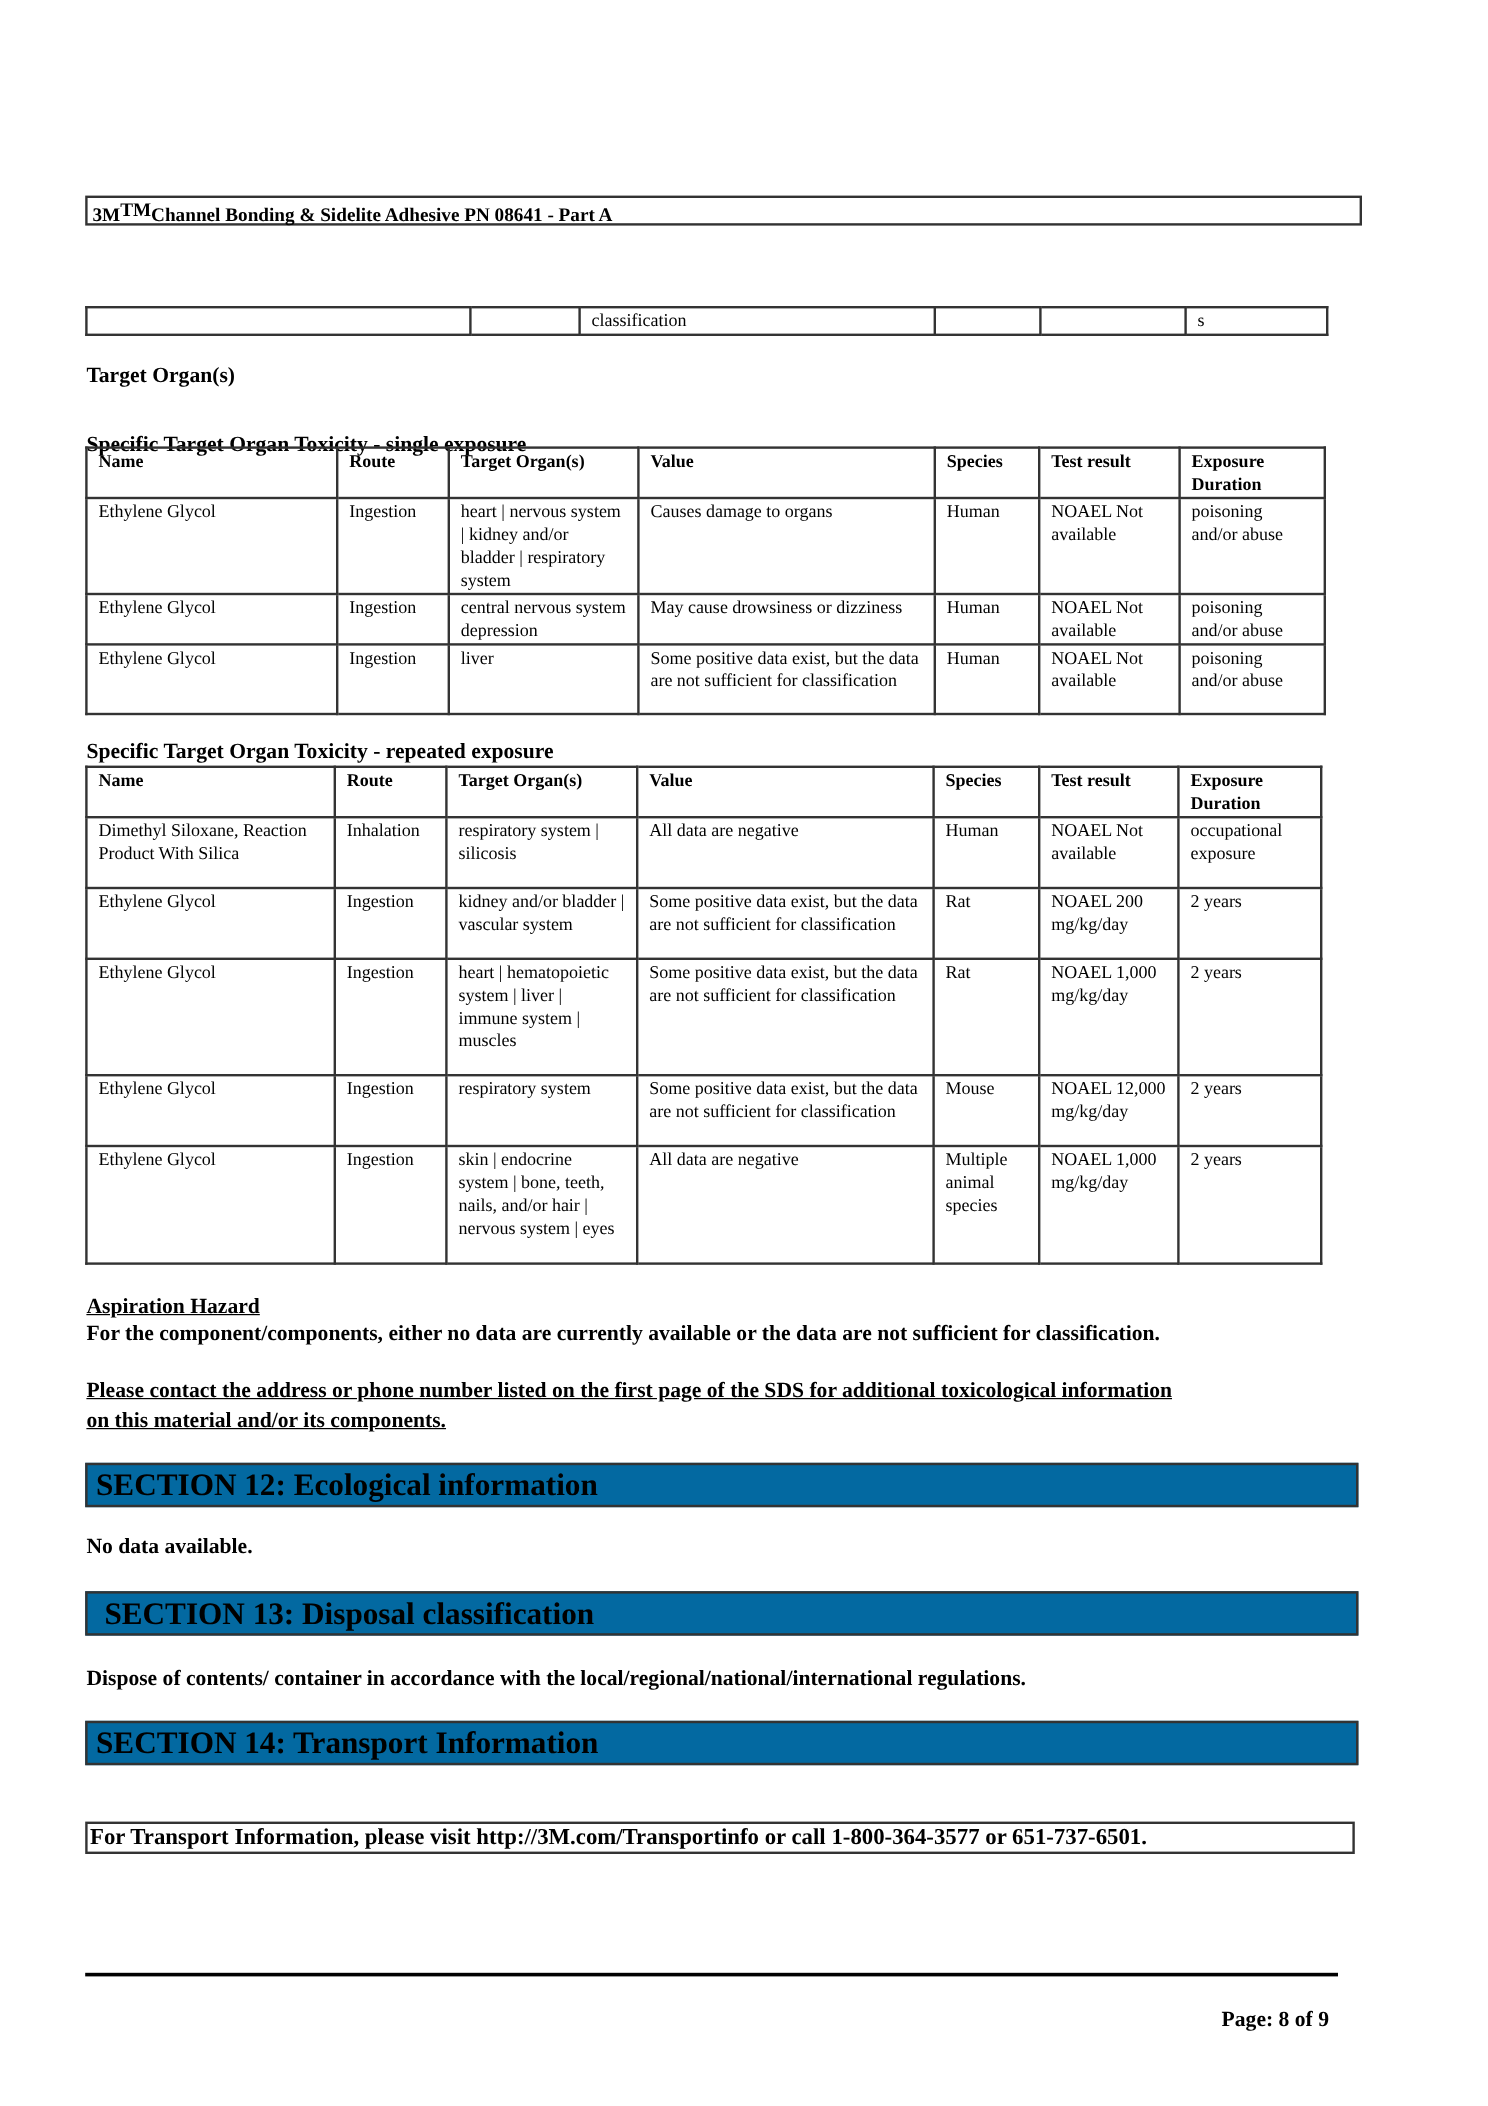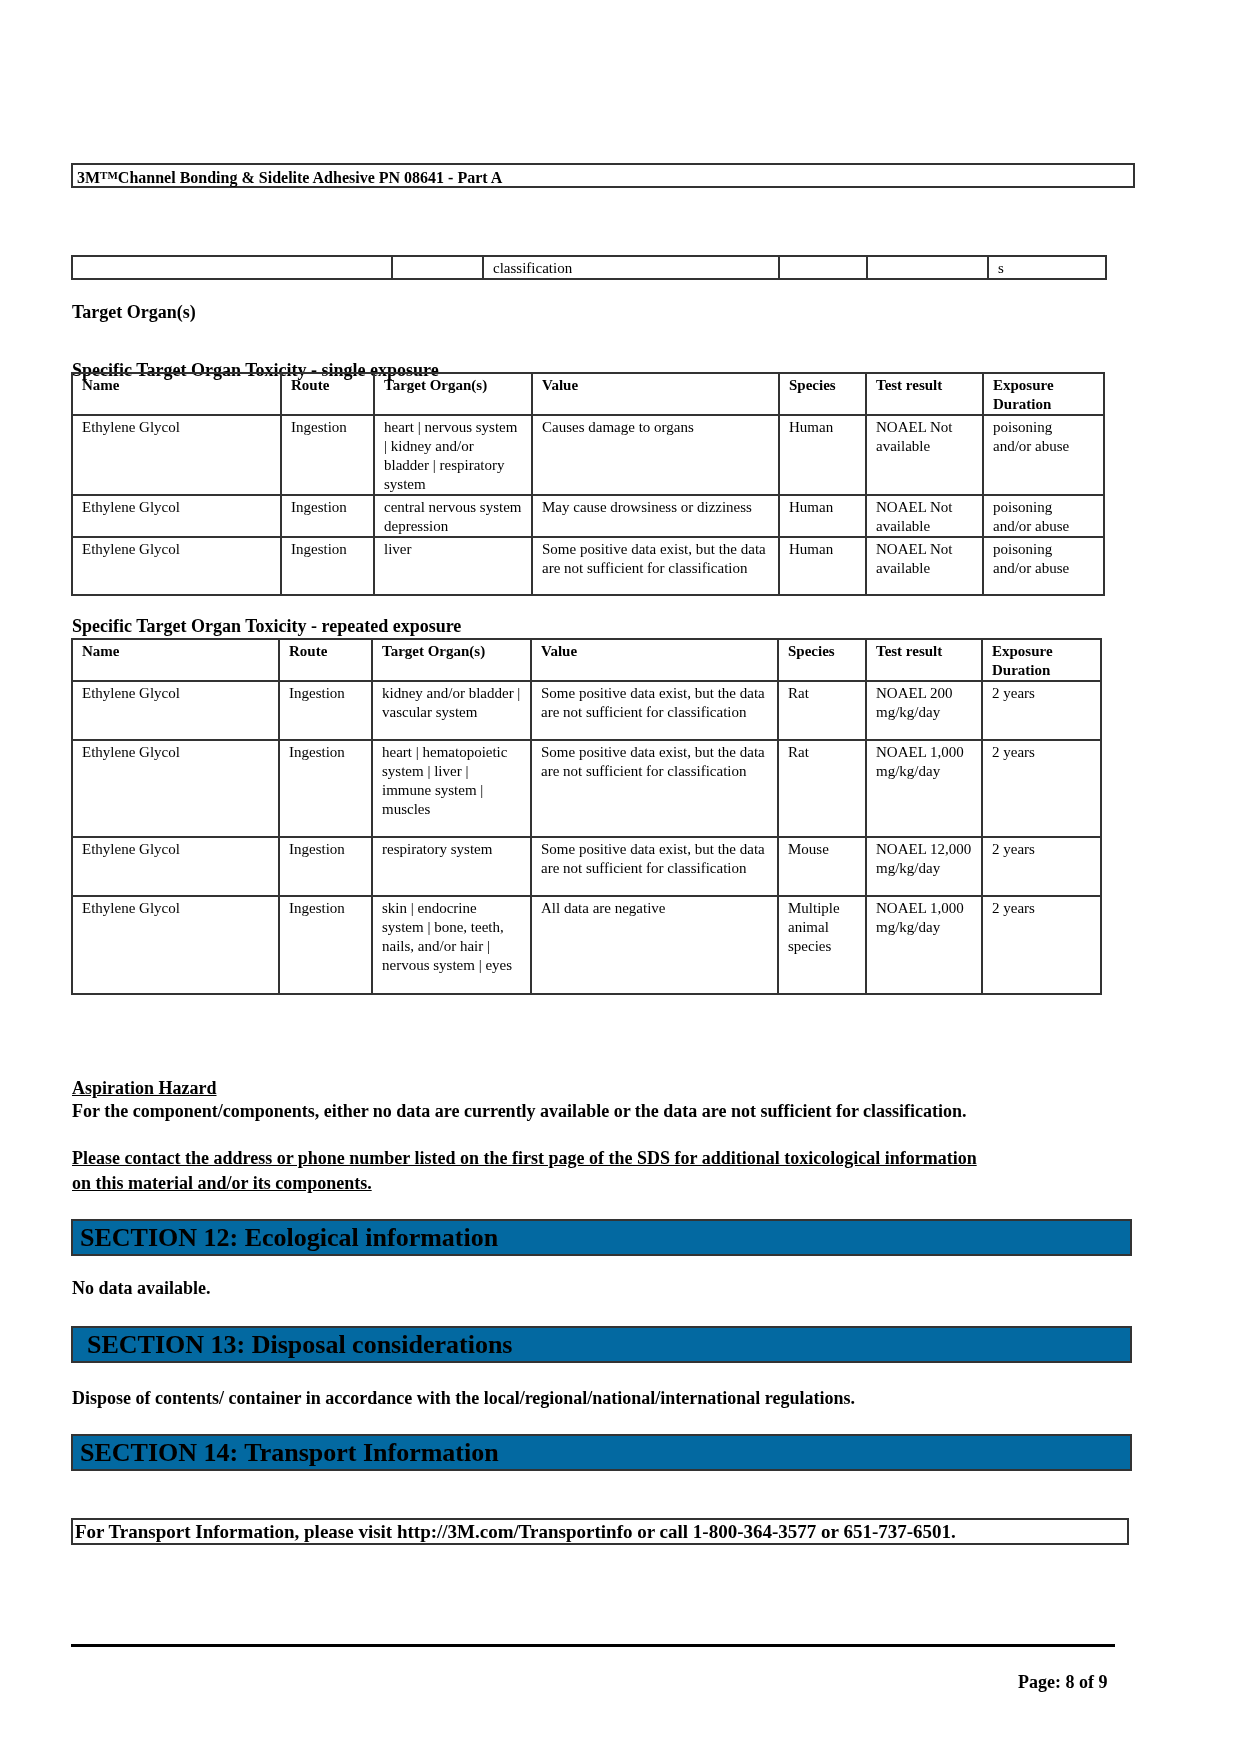--- a/index.html
+++ b/index.html
@@ -7,21 +7,21 @@
     width: 1240px; height: 1755px; position: relative; overflow: hidden;
     font-family: "Liberation Serif", "DejaVu Serif", serif; color: #000;
   }
   .abs { position: absolute; font-weight: bold; }
   .doc-header {
     left: 71px; top: 163px; width: 1056px; height: 21px;
     border: 2px solid #333; box-sizing: content-box;
     font-weight: bold; font-size: 16px; line-height: 21px; padding-left: 4px;
     white-space: nowrap;
   }
-  .doc-header sup { font-size: 11px; vertical-align: 4px; }
+  .doc-header sup { font-size: 16px; vertical-align: 4px; }
   table.grid { border-collapse: collapse; table-layout: fixed; position: absolute; }
   table.grid td, table.grid th {
     border: 2px solid #333; vertical-align: top; text-align: left;
     font-size: 15px; line-height: 19px; padding: 2px 9px 0 9px; font-weight: normal;
   }
   table.grid th { font-weight: bold; }
   .cont td { font-size: 14px; line-height: 17px; padding-top: 1px; border-radius: 10px; }
   .h-sub { font-weight: bold; font-size: 18px; left: 72px; white-space: nowrap; }
   .para { left: 72px; font-size: 18px; line-height: 25px; white-space: nowrap; }
   .bold { font-weight: bold; text-decoration: underline; }
@@ -131,20 +131,29 @@
       <tr style="height:41px">
     <th>Name</th>
     <th>Route</th>
     <th>Target Organ(s)</th>
     <th>Value</th>
     <th>Species</th>
     <th>Test result</th>
     <th>Exposure Duration</th>
   </tr>
   <tr style="height:59px">
+    <td>Dimethyl Siloxane, Reaction Product With Silica</td>
+    <td>Inhalation</td>
+    <td>respiratory system | silicosis</td>
+    <td>All data are negative</td>
+    <td>Human</td>
+    <td>NOAEL Not available</td>
+    <td>occupational exposure</td>
+  </tr>
+  <tr style="height:59px">
     <td>Ethylene Glycol</td>
     <td>Ingestion</td>
     <td>kidney and/or bladder | vascular system</td>
     <td>Some positive data exist, but the data are not sufficient for classification</td>
     <td>Rat</td>
     <td>NOAEL 200 mg/kg/day</td>
     <td>2 years</td>
   </tr>
   <tr style="height:97px">
     <td>Ethylene Glycol</td>
@@ -178,20 +187,20 @@
 
 <div class="abs para bold" style="top:1076px;">Aspiration Hazard</div>
 <div class="abs para" style="top:1099px;">For the component/components, either no data are currently available or the data are not sufficient for classification.</div>
 
 <div class="abs para bold" style="top:1146px;">Please contact the address or phone number listed on the first page of the SDS for additional toxicological information</div>
 <div class="abs para bold" style="top:1171px;">on this material and/or its components.</div>
 
 <div class="abs section-bar" style="top:1219px;">SECTION 12: Ecological information</div>
 <div class="abs para" style="top:1276px;">No data available.</div>
 
-<div class="abs section-bar" style="top:1326px; padding-left:14px; width:1043px;">SECTION 13: Disposal considerations</div>
+<div class="abs section-bar" style="top:1326px; padding-left:14px; width:1043px;">SECTION 13: Disposal classification</div>
 <div class="abs para" style="top:1386px;">Dispose of contents/ container in accordance with the local/regional/national/international regulations.</div>
 
 <div class="abs section-bar" style="top:1434px;">SECTION 14: Transport Information</div>
 <div class="abs transport-box">For Transport Information, please visit http://3M.com/Transportinfo or call 1-800-364-3577 or 651-737-6501.</div>
 
 <div class="abs footer-rule"></div>
 <div class="abs page-num">Page: 8 of  9</div>
 
 </body></html>

